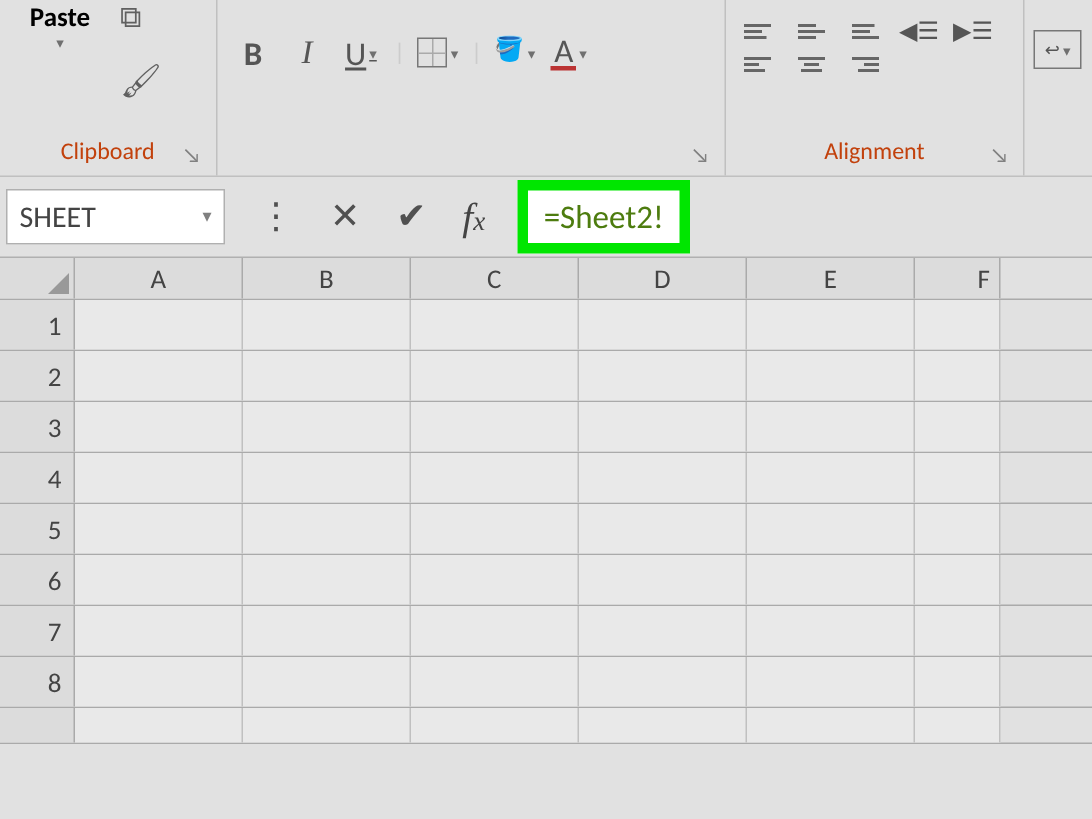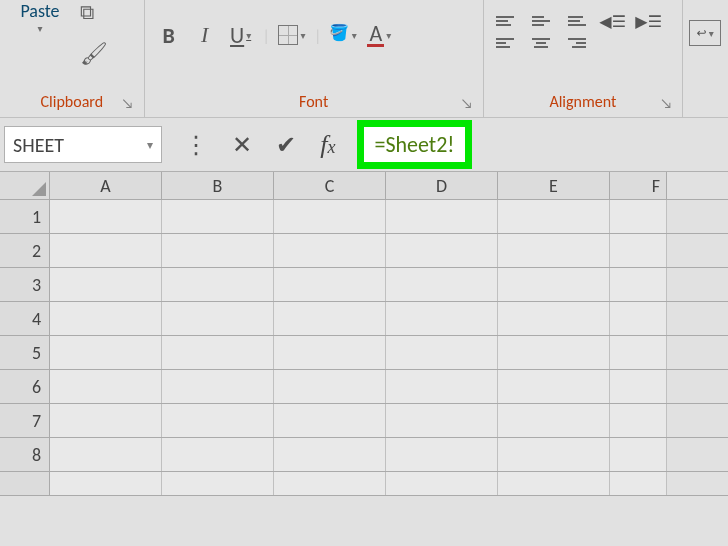--- a/index.html
+++ b/index.html
@@ -27,22 +27,23 @@
     }
     .paste-btn {
       position: absolute;
       left: 10px;
       top: 0px;
       width: 60px;
       text-align: center;
     }
     .paste-label {
       font-size: 18px;
-      color: #0c4a6e;
+      color: #000000;
       margin-top: 2px;
+      font-weight: bold;
     }
     .paste-dropdown {
       font-size: 10px;
       color: #707070;
     }
     .clip-copy {
       position: absolute;
       left: 80px;
       top: 0px;
       font-size: 20px;
@@ -174,21 +175,21 @@
     .formula-bar-row {
       display: flex;
       align-items: stretch;
       height: 54px;
       background: #e1e1e1;
       border-bottom: 1px solid #b0b0b0;
       padding: 8px 0 8px 4px;
       gap: 12px;
     }
     .name-box {
-      width: 158px;
+      width: 146px;
       background: #fff;
       border: 1px solid #b0b0b0;
       display: flex;
       align-items: center;
       padding: 0 8px;
       font-size: 20px;
       color: #444;
       justify-content: space-between;
     }
     .name-box-dropdown {
@@ -310,21 +311,20 @@
       <span style="color:#ccc">|</span>
       <span class="fmt-btn">
         <span class="fill-icon"></span>
         <span class="fmt-dropdown">▾</span>
       </span>
       <span class="fmt-btn">
         <span class="font-color-icon">A</span>
         <span class="fmt-dropdown">▾</span>
       </span>
     </div>
-    <div class="section-label">Font</div>
     <div class="dialog-launcher">↘</div>
   </div>
 
   <div class="align-section">
     <div class="align-row">
       <span class="align-btn">
           <span class="align-lines">
             <span style="width:18px"></span>
             <span style="width:12px"></span>
             <span style="width:15px"></span>

